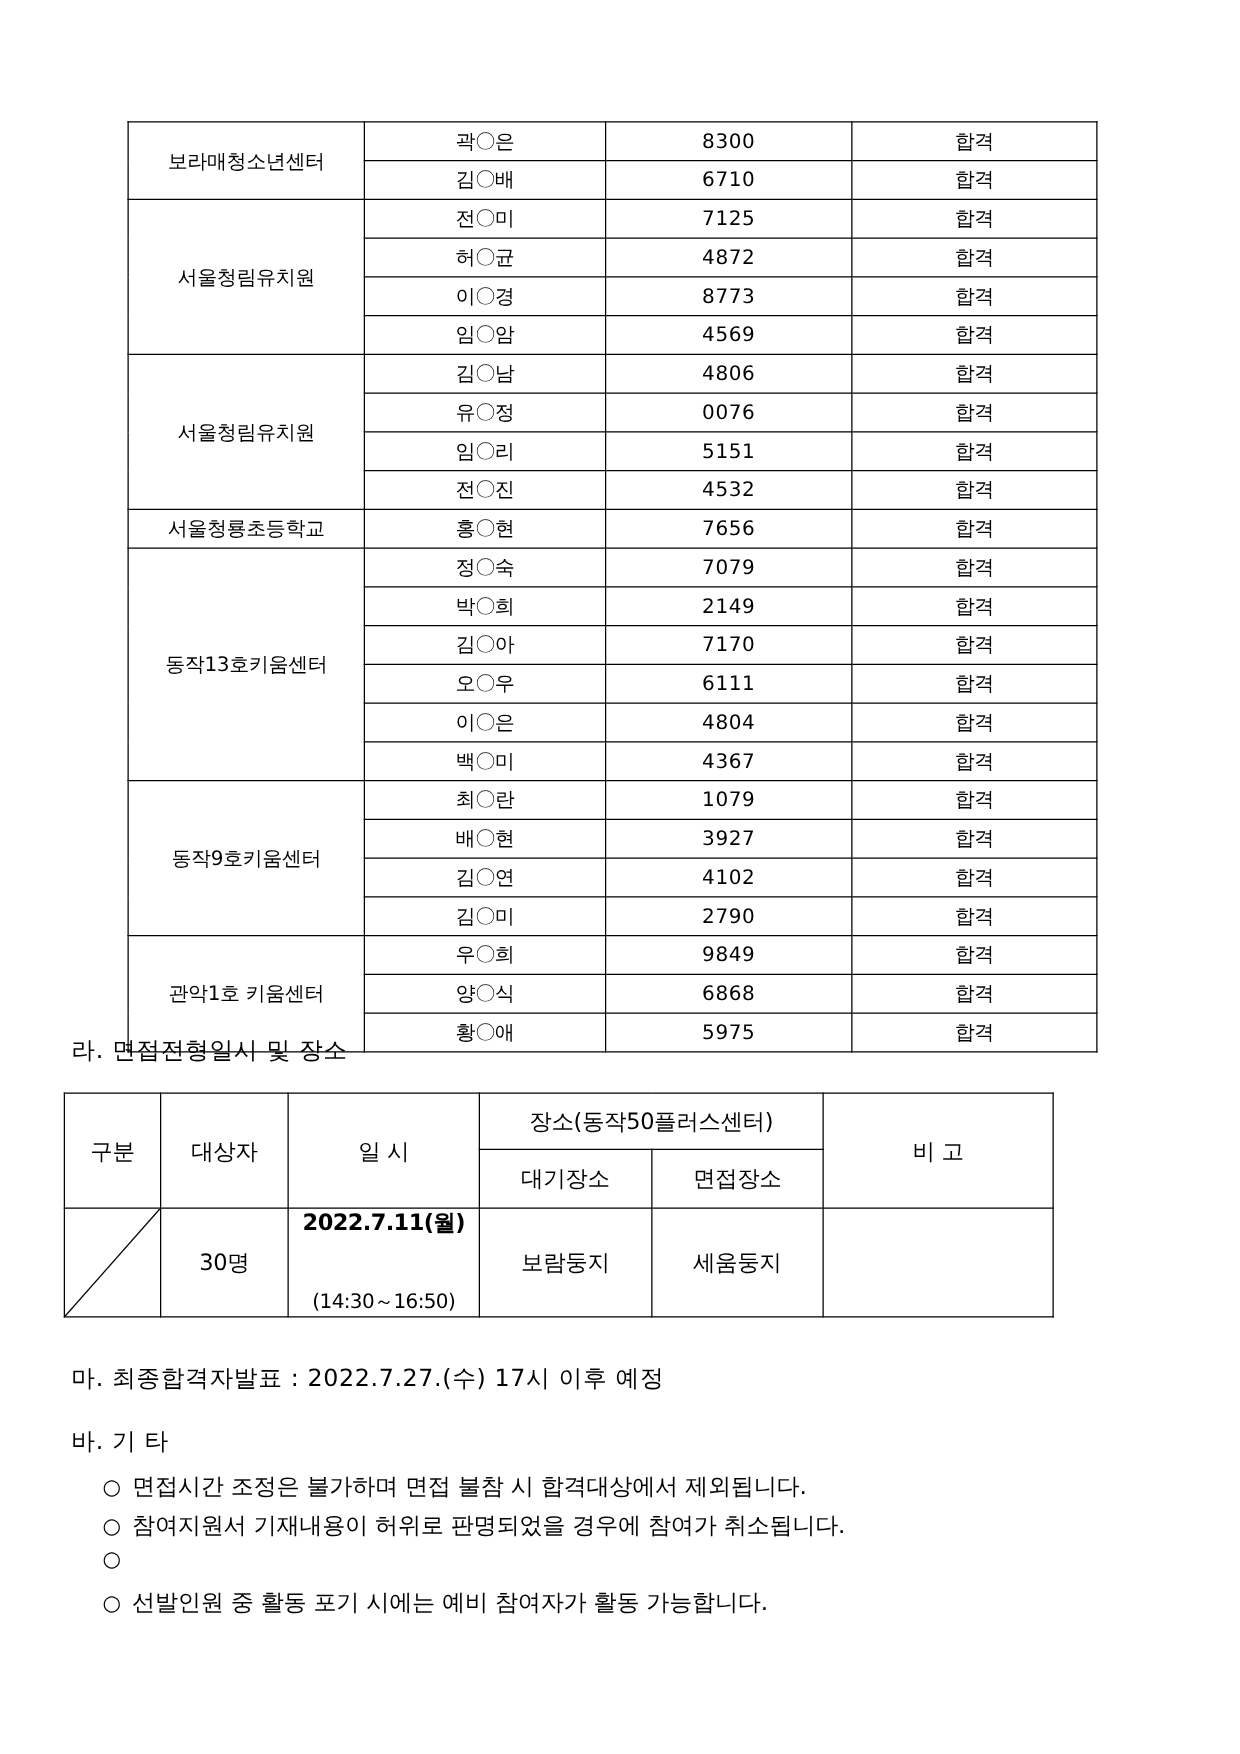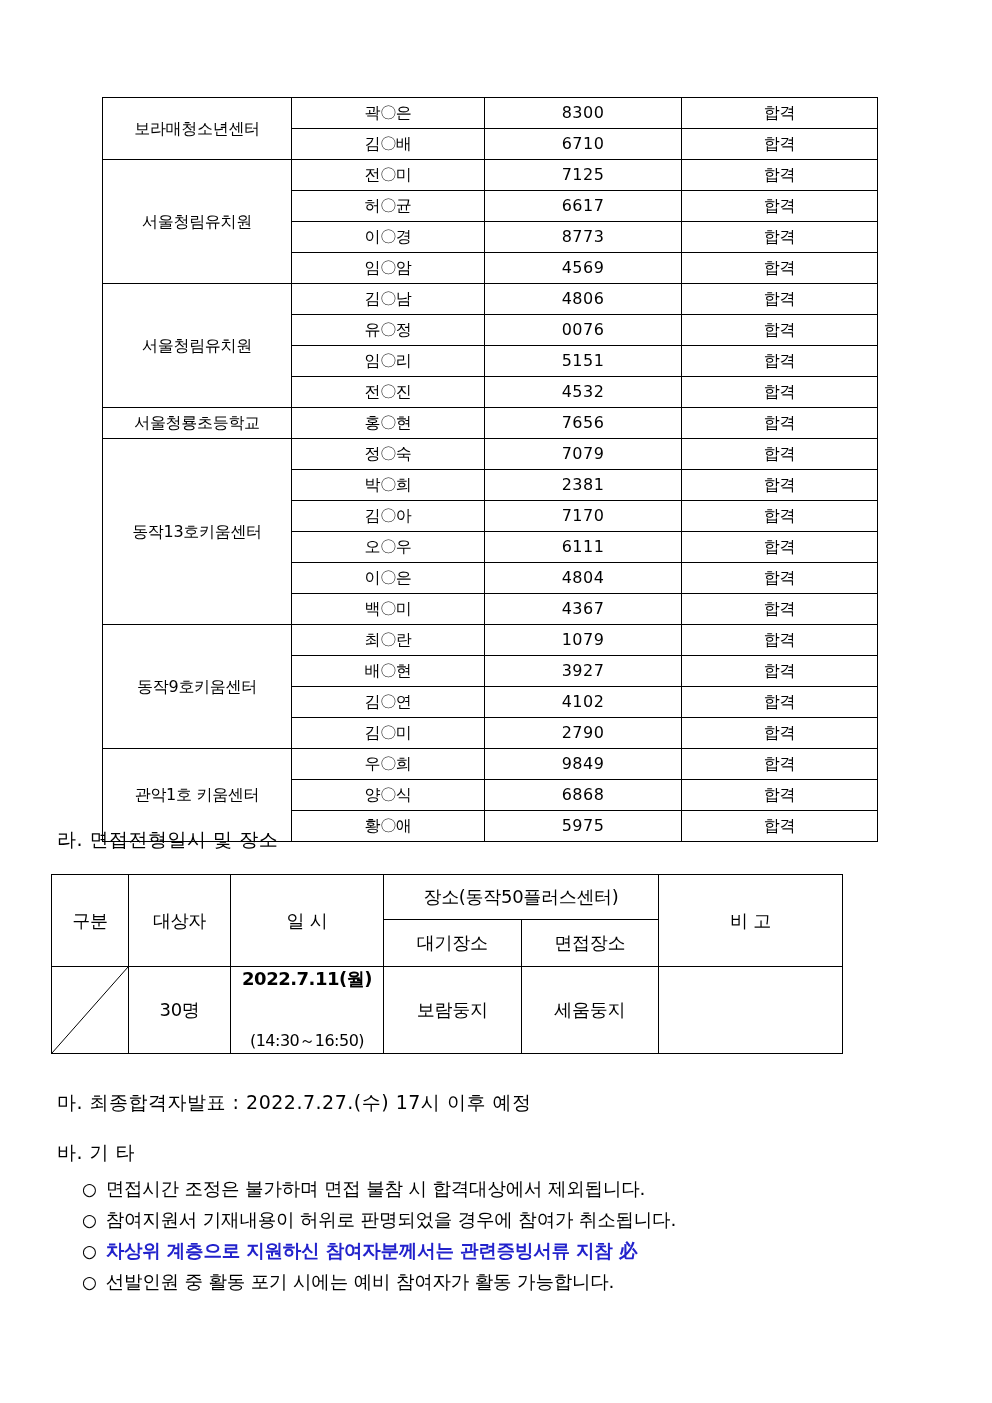--- a/index.html
+++ b/index.html
@@ -164,21 +164,21 @@
           <td class="col-result">합격</td>
         </tr>
         <tr>
           <td class="col-center" rowspan="4">서울청림유치원</td>
           <td class="col-name">전〇미</td>
           <td class="col-num">7125</td>
           <td class="col-result">합격</td>
         </tr>
         <tr>
           <td class="col-name">허〇균</td>
-          <td class="col-num">6617</td>
+          <td class="col-num">4872</td>
           <td class="col-result">합격</td>
         </tr>
         <tr>
           <td class="col-name">이〇경</td>
           <td class="col-num">8773</td>
           <td class="col-result">합격</td>
         </tr>
         <tr>
           <td class="col-name">임〇암</td>
           <td class="col-num">4569</td>
@@ -212,21 +212,21 @@
           <td class="col-result">합격</td>
         </tr>
         <tr>
           <td class="col-center" rowspan="6">동작13호키움센터</td>
           <td class="col-name">정〇숙</td>
           <td class="col-num">7079</td>
           <td class="col-result">합격</td>
         </tr>
         <tr>
           <td class="col-name">박〇희</td>
-          <td class="col-num">2381</td>
+          <td class="col-num">2149</td>
           <td class="col-result">합격</td>
         </tr>
         <tr>
           <td class="col-name">김〇아</td>
           <td class="col-num">7170</td>
           <td class="col-result">합격</td>
         </tr>
         <tr>
           <td class="col-name">오〇우</td>
           <td class="col-num">6111</td>
@@ -323,21 +323,20 @@
       <div class="note-item">
         <span class="note-bullet">○</span>
         <span class="note-text">면접시간 조정은 불가하며 면접 불참 시 합격대상에서 제외됩니다.</span>
       </div>
       <div class="note-item">
         <span class="note-bullet">○</span>
         <span class="note-text">참여지원서 기재내용이 허위로 판명되었을 경우에 참여가 취소됩니다.</span>
       </div>
       <div class="note-item">
         <span class="note-bullet">○</span>
-        <span class="note-text accent">차상위 계층으로 지원하신 참여자분께서는 관련증빙서류 지참 必</span>
       </div>
       <div class="note-item">
         <span class="note-bullet">○</span>
         <span class="note-text">선발인원 중 활동 포기 시에는 예비 참여자가 활동 가능합니다.</span>
       </div>
     </div>
 
 </div>
 
 </body></html>

